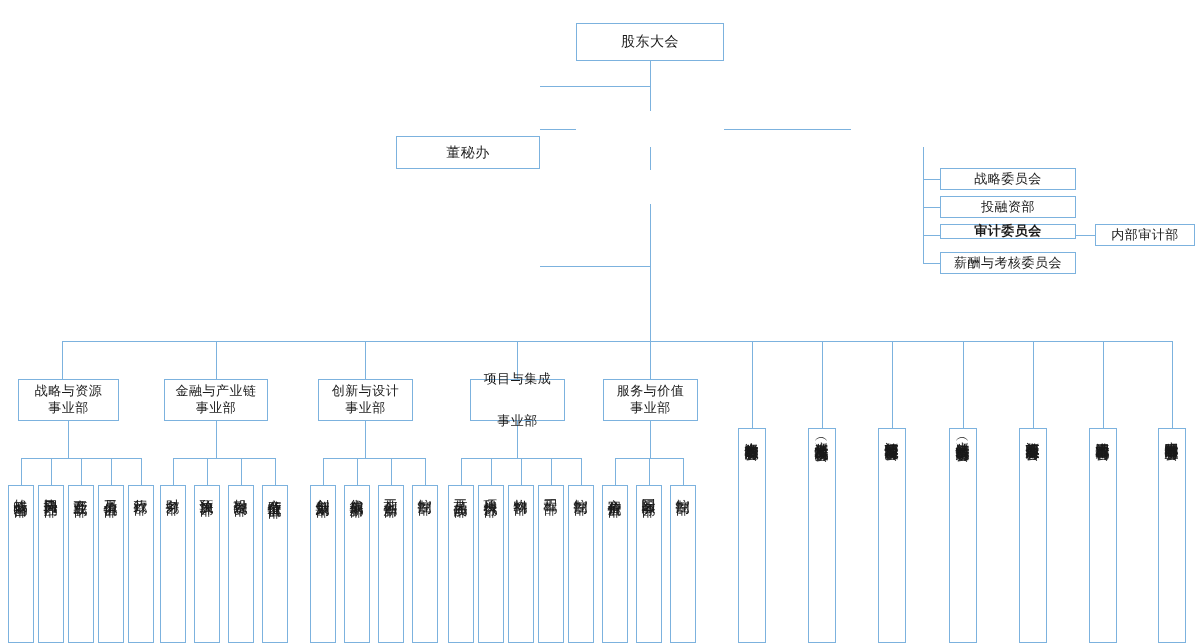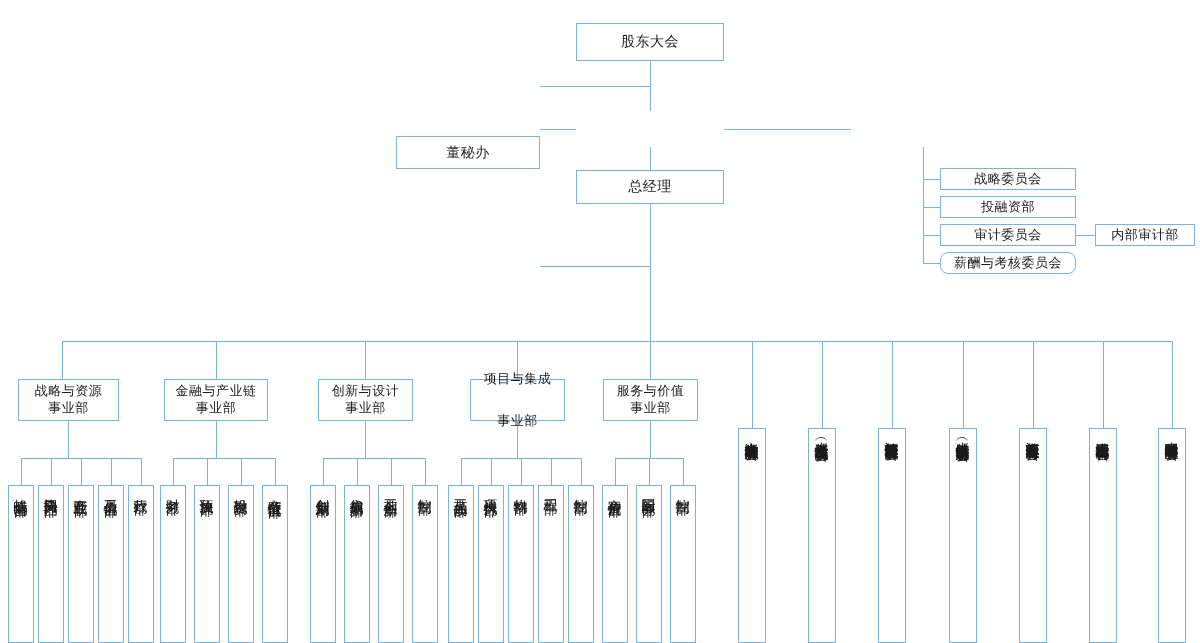--- a/index.html
+++ b/index.html
@@ -71,27 +71,26 @@
 
 <div id="chart">
 
   <div class="box" style="left:576px;top:23px;width:148px;height:38px;">股东大会</div>
 
 
   <div class="box" style="left:396px;top:112px;width:144px;height:33px;margin-top:24px;">董秘办</div>
 
 
 
-  <div class="box" style="left:576px;top:170px;width:148px;height:34px;">总经理</div>
 
 
   <div class="box" style="left:940px;top:168px;width:136px;height:22px;font-size:13px;">战略委员会</div>
   <div class="box" style="left:940px;top:196px;width:136px;height:22px;font-size:13px;">投融资部</div>
-  <div class="box" style="left:940px;top:224px;width:136px;height:22px;font-size:13px;">审计委员会</div>
-  <div class="box" style="left:940px;top:252px;width:136px;height:22px;font-size:13px;border-radius:8px;">薪酬与考核委员会</div>
+  <div class="box" style="left:940px;top:224px;width:136px;height:15px;font-size:13px;font-weight:bold;">审计委员会</div>
+  <div class="box" style="left:940px;top:252px;width:136px;height:22px;font-size:13px;">薪酬与考核委员会</div>
 
   <div class="box" style="left:1095px;top:224px;width:100px;height:22px;font-size:13px;">内部审计部</div>
 
   <div class="box two-line" style="left:18px;top:379px;width:101px;height:42px;flex-direction:column;align-items:center;">
     <span>战略与资源</span>
     <span>事业部</span>
   </div>
   <div class="box two-line" style="left:164px;top:379px;width:104px;height:42px;flex-direction:column;">
     <span>金融与产业链</span>
     <span>事业部</span>

